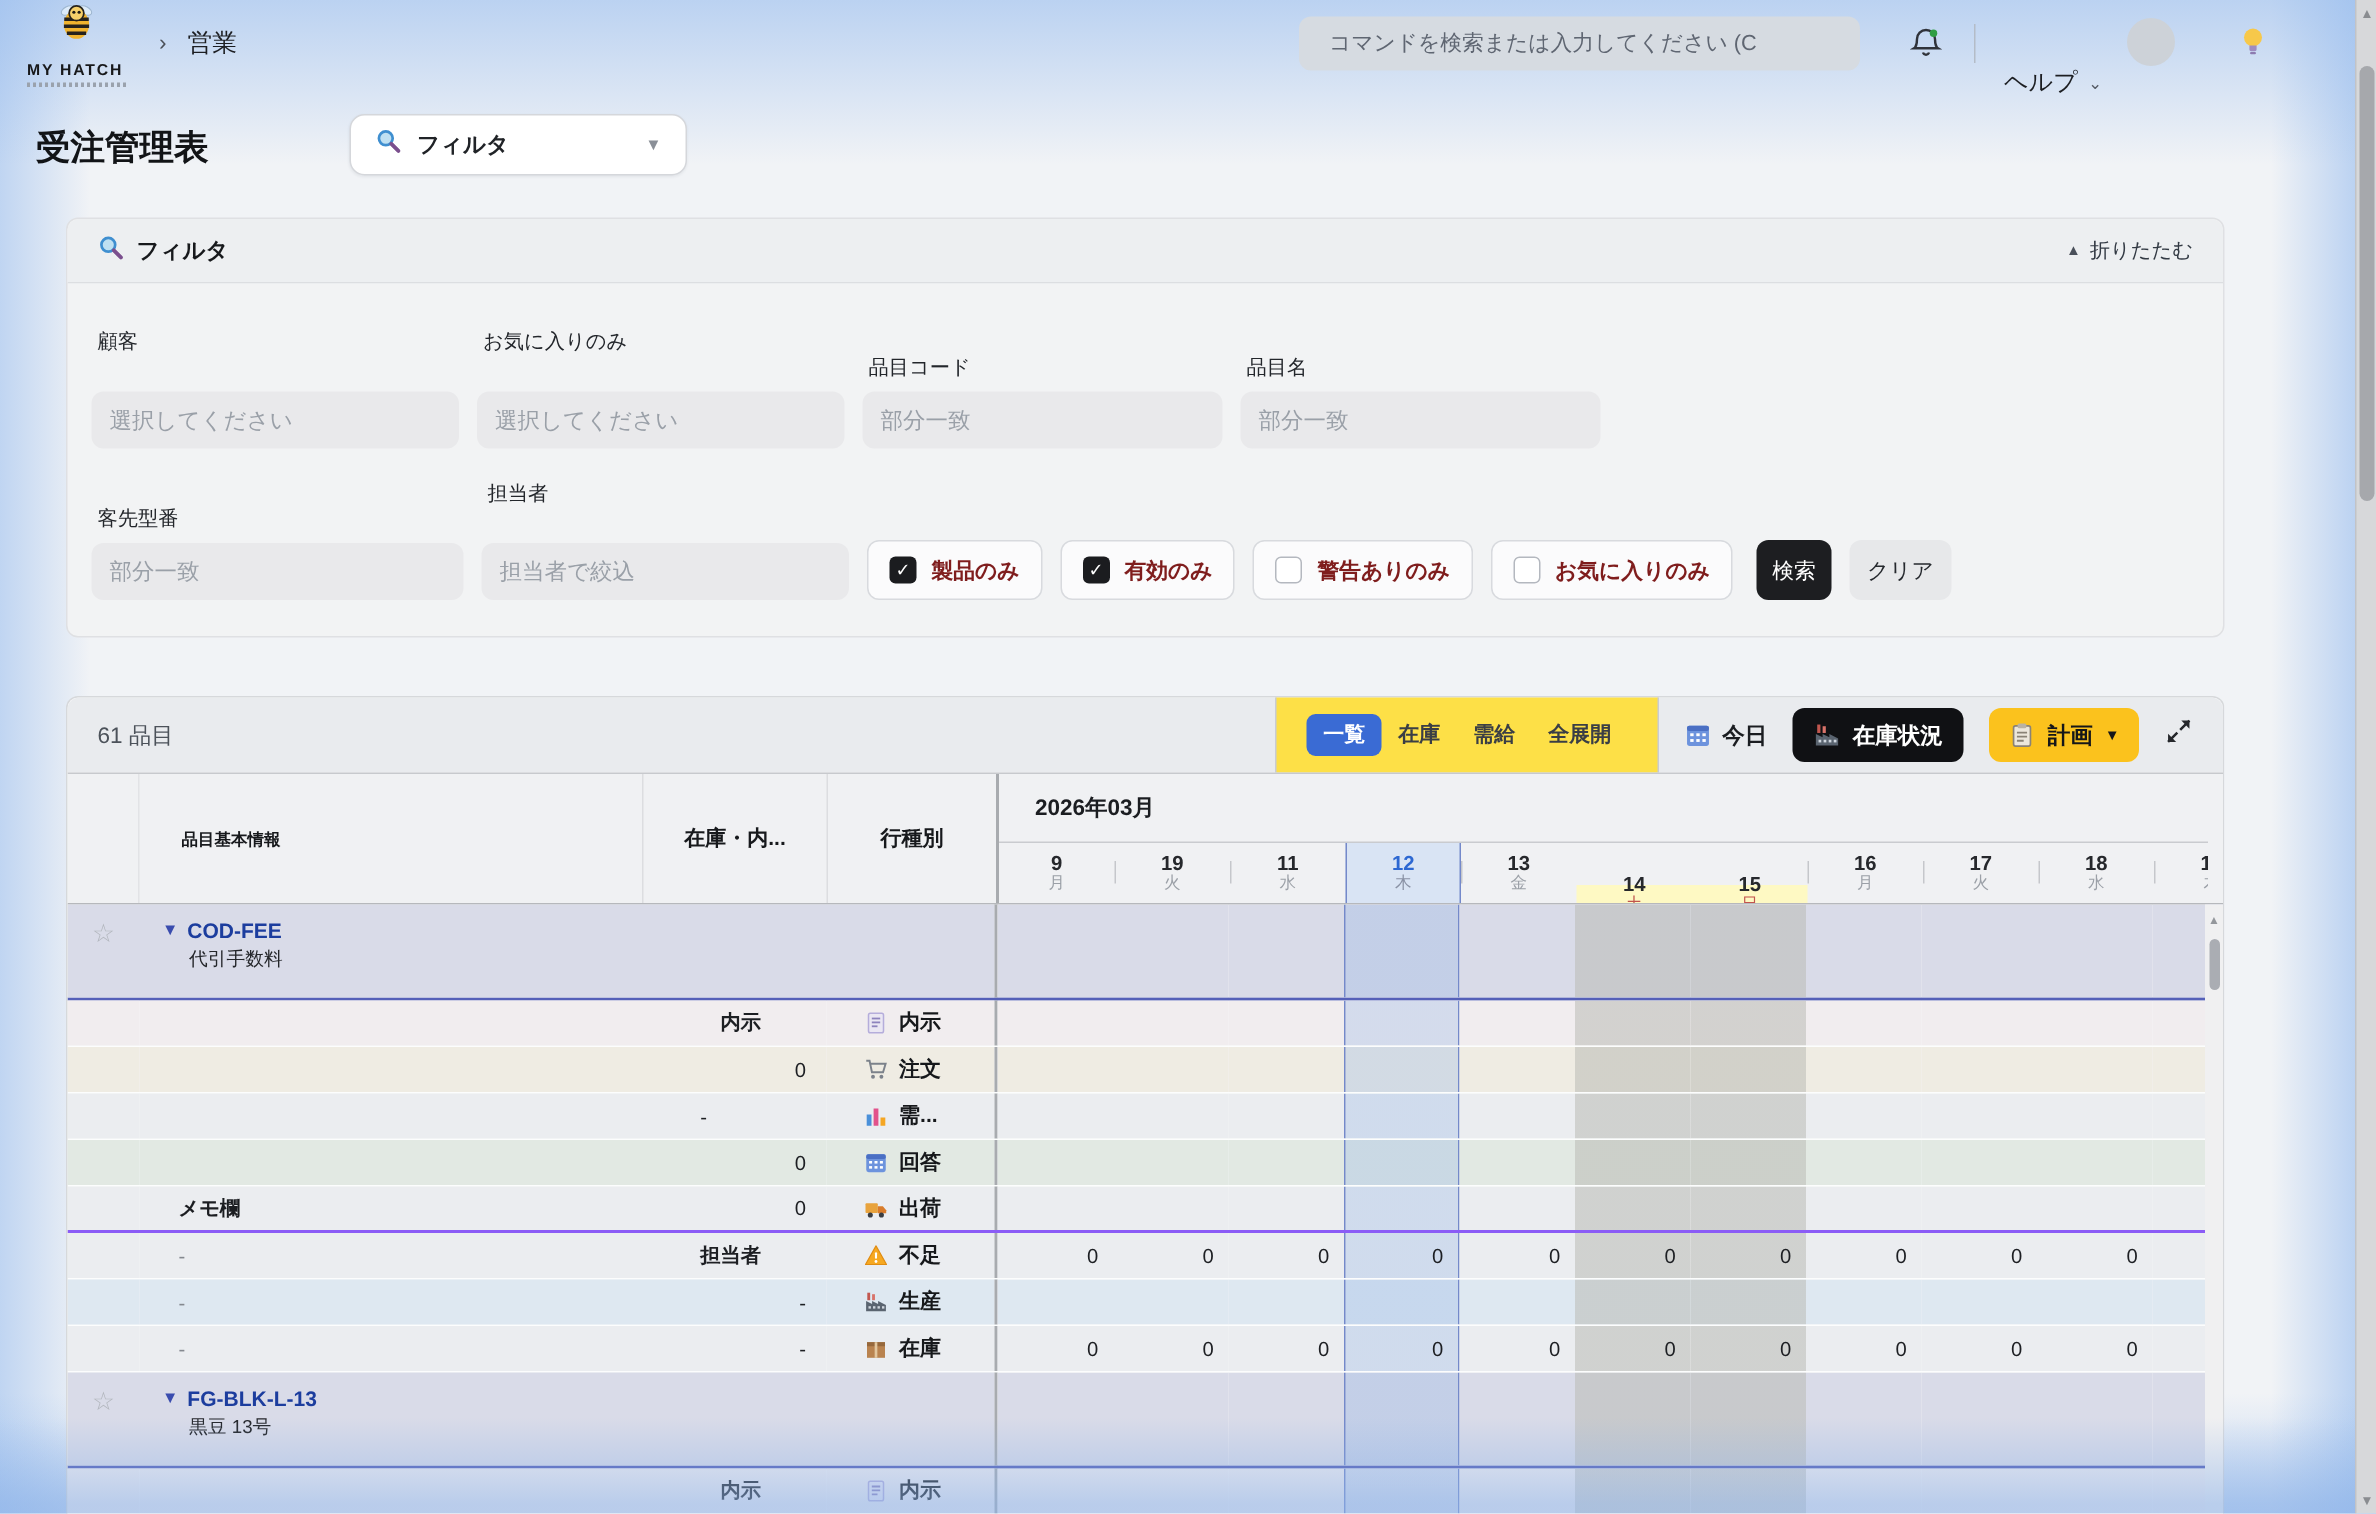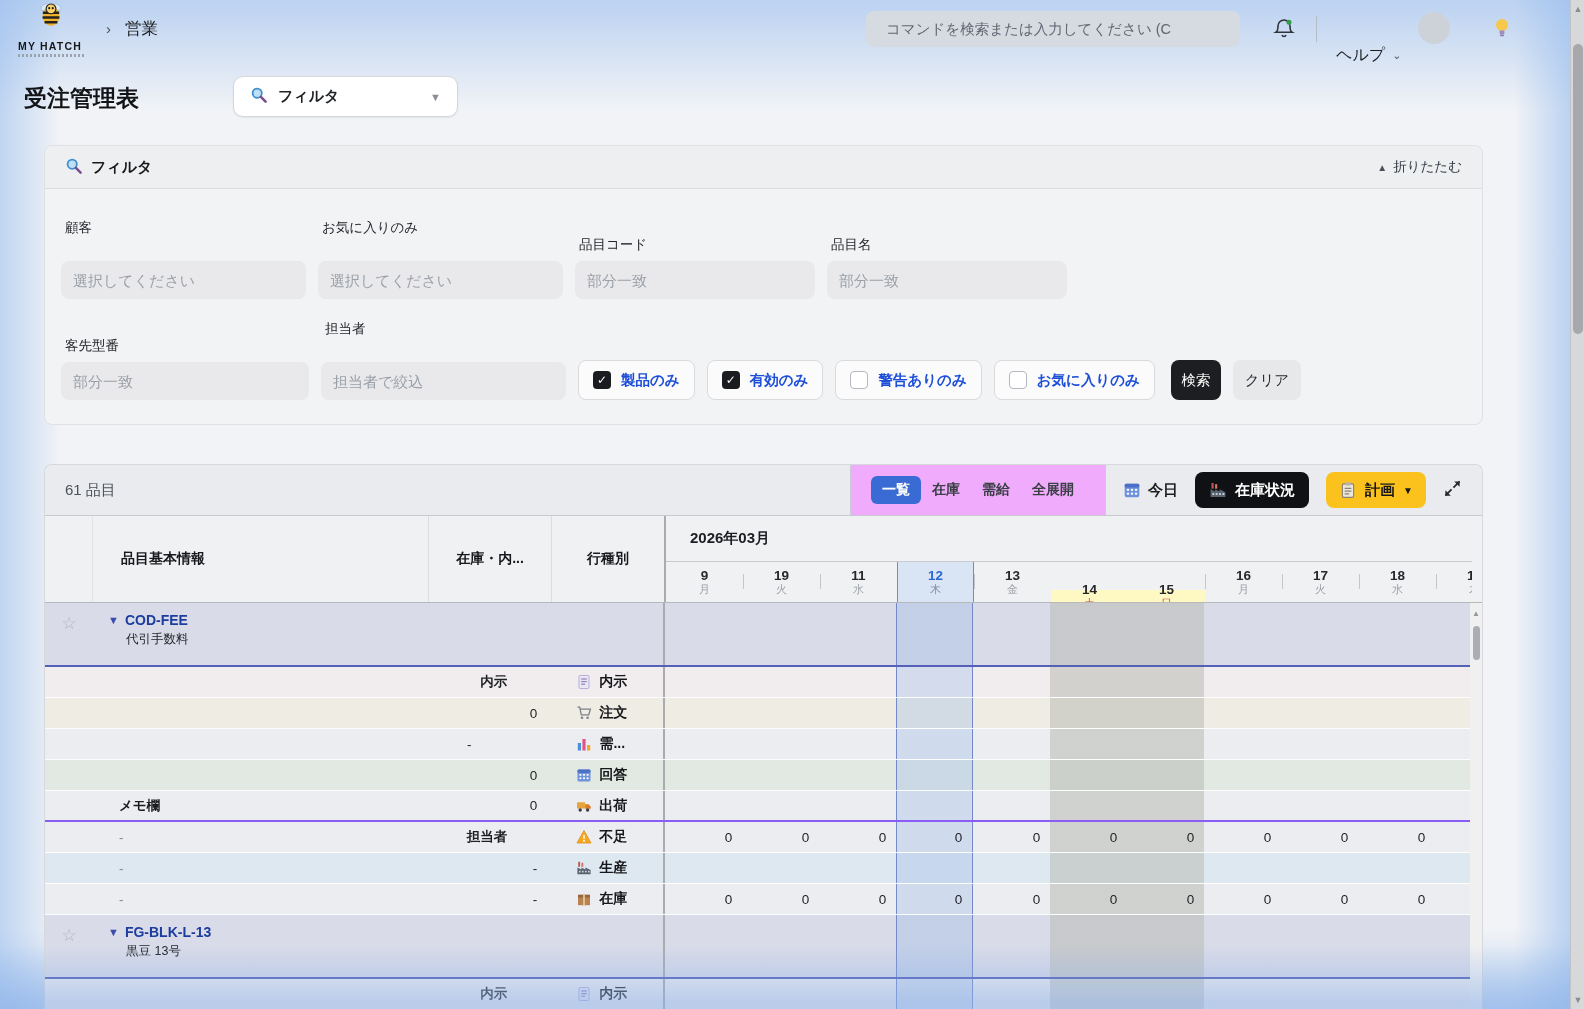--- a/index.html
+++ b/index.html
@@ -70,50 +70,50 @@
   .datefield { position:relative; }
   .datefield .cal { position:absolute; right:11px; bottom:10px; }
   .datefield .cal svg { width:17px; height:17px; }
   .w190{width:190px}.w245{width:245px}.w240{width:240px}.w248{width:248px}
   .chkpill { height:40px; background:#fbfbfc; border:1px solid #d8dade; border-radius:8px;
     display:flex; align-items:center; gap:10px; padding:0 14px; cursor:pointer; }
   .chkpill .box { width:18px; height:18px; border-radius:4px; display:flex; align-items:center;
     justify-content:center; font-size:12px; }
   .chkpill .box.on { background:#1b1c1f; color:#fff; }
   .chkpill .box.off { background:#fff; border:1.5px solid #b4b8bf; color:transparent; }
-  .chkpill .cl { font-size:14.5px; font-weight:600; color:#1d4ed8; }
+  .chkpill .cl { font-size:14.5px; font-weight:600; color:#7f1d1d; }
   .btn-search { height:40px; width:50px; margin-left:4px; background:#1d1e21; color:#fff; border:none;
     border-radius:8px; font-size:14.5px; font-family:inherit; cursor:pointer; }
   .btn-clear { height:40px; width:68px; background:#e7e8ea; color:#26292e; border:none;
     border-radius:8px; font-size:14.5px; font-family:inherit; cursor:pointer; }
 
   
   .table-panel { position:absolute; left:44px; top:464px; width:1439px; height:559px;
     background:#f6f7f8; border:1px solid #d6d8db; border-bottom:none; border-radius:8px 8px 0 0; overflow:hidden; }
   .tbar { height:50px; background:#e9ebee; display:flex; align-items:center; padding:0 20px; border-radius:8px 8px 0 0; }
   .item-count { font-size:15px; color:#4c525a; }
   .tbar-right { margin-left:auto; display:flex; align-items:center; gap:17px; }
-  .seg { background:#f0abfc; border:1px solid #c9ccd3; border-radius:8px; padding:20px; display:flex; align-items:center; }
+  .seg { background:#fde047; border:1px solid #c9ccd3; border-radius:8px; padding:20px; display:flex; align-items:center; }
   .seg .tab { font-size:14px; font-weight:600; color:#3a3e45; padding:5px 11px; border-radius:6px; cursor:pointer; white-space:nowrap; }
   .seg .tab.active { background:#3a6bd4; color:#fff; }
   .btn-today { display:flex; align-items:center; gap:7px; font-size:15px; font-weight:600; color:#1b1d21; cursor:pointer; background:none; border:none; font-family:inherit; }
   .btn-stock { display:flex; align-items:center; gap:8px; height:36px; padding:0 14px; background:#101114;
     color:#fff; font-size:15px; font-weight:600; border:none; border-radius:8px; font-family:inherit; cursor:pointer; }
   .btn-plan { display:flex; align-items:center; gap:8px; height:36px; padding:0 13px; background:#fbc21d;
     color:#151619; font-size:15px; font-weight:700; border:none; border-radius:8px; font-family:inherit; cursor:pointer; }
   .btn-plan .caret { font-size:10px; }
   .expand { cursor:pointer; }
   .expand svg { width:19px; height:19px; }
 
   
   .thead { position:relative; height:88px; display:flex; background:#f0f1f3;
     border-top:1px solid #c7c9cd; border-bottom:1px solid #b6b8bc; }
   .hstar { width:48px; border-right:1px solid #e2e3e6; }
   .hinfo { width:336px; display:flex; align-items:center; padding-left:28px;
-    font-size:14px; font-weight:700; color:#17191c; border-right:1px solid #dcdde0; }
+    font-size:11px; font-weight:700; color:#17191c; border-right:1px solid #dcdde0; }
   .hstock { width:123px; display:flex; align-items:center; justify-content:center;
     font-size:14px; font-weight:700; color:#17191c; border-right:1px solid #dcdde0; }
   .htype { width:112px; display:flex; align-items:center; justify-content:center;
     font-size:14px; font-weight:700; color:#17191c; }
   .hdates { width:808px; border-left:2px solid #a8abaf; display:flex; flex-direction:column; overflow:hidden; }
   .hmonth { height:46px; display:flex; align-items:center; padding-left:24px;
     font-size:15px; font-weight:700; color:#1b1d21; border-bottom:1px solid #c9cbcf; }
   .hdays { height:40px; display:flex; }
   .hday { width:77px; flex:0 0 77px; display:flex; flex-direction:column; align-items:center;
     justify-content:center; position:relative; }

